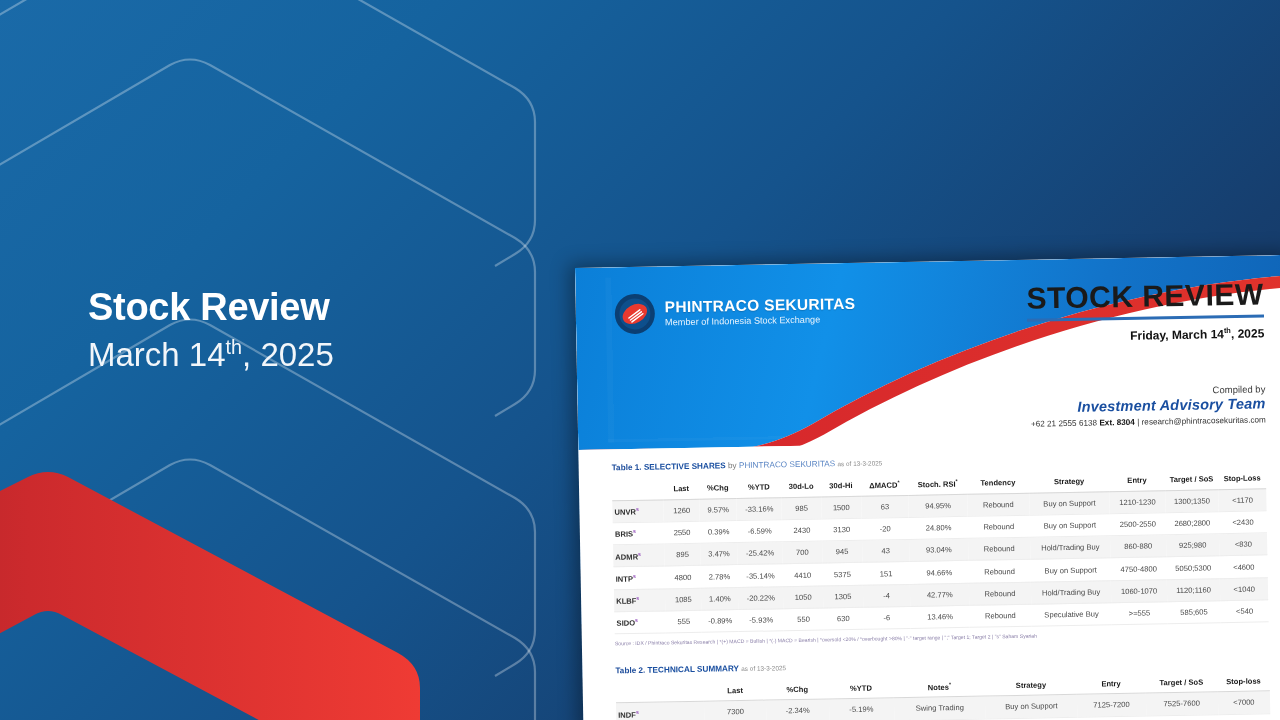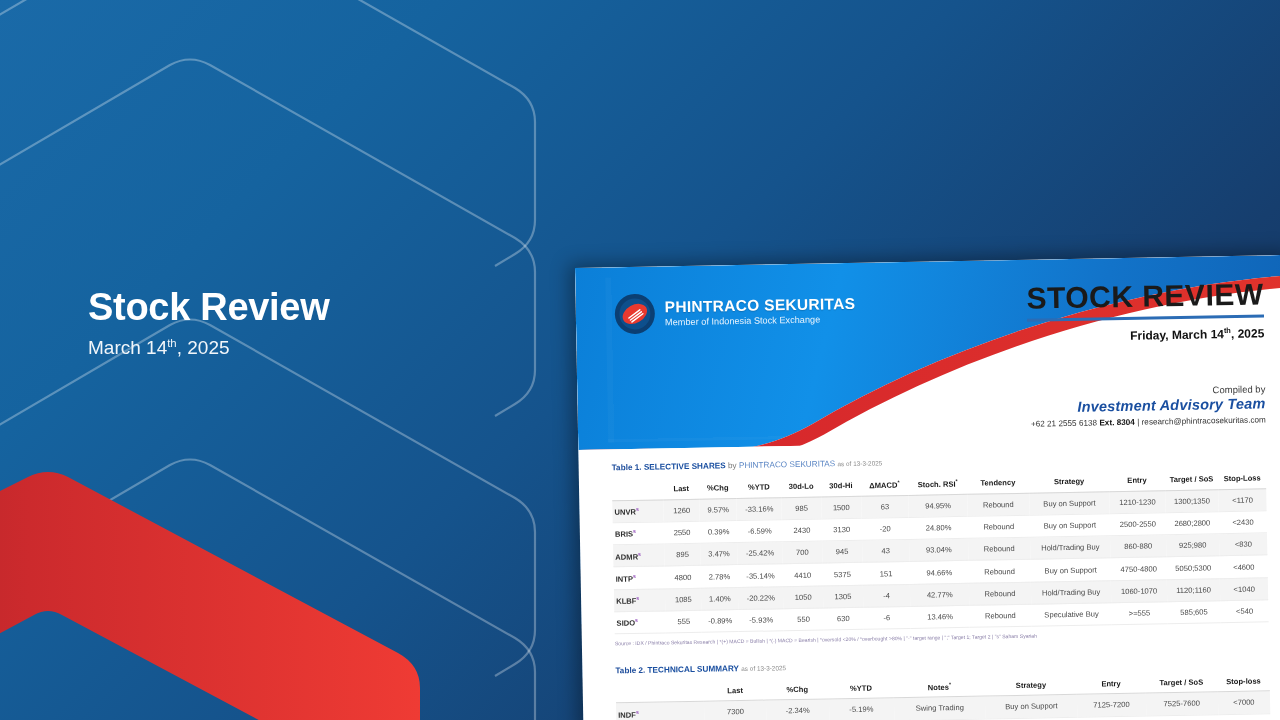--- a/index.html
+++ b/index.html
@@ -22,21 +22,21 @@
   
   .red-chevron{ position:absolute; left:-250px; top:455px; width:700px; height:330px; }
 
   
   .title-block{ position:absolute; left:88px; top:288px; z-index:6; }
   .title-block h1{
     font-size:38px; font-weight:bold; color:#ffffff; letter-spacing:-0.3px;
     line-height:1.05;
   }
   .title-block .subtitle{
-    font-size:19px; color:#f2f6fa; font-weight:400; margin-top:9px; line-height:1.1;
+    font-size:33px; color:#f2f6fa; font-weight:400; margin-top:9px; line-height:1.1;
   }
   .title-block .subtitle sup{ font-size:0.6em; vertical-align:super; }
 
   
   .doc-wrap{
     position:absolute; left:575px; top:268px;
     width:720px; height:470px;
     transform:rotate(-1.05deg);
     transform-origin:0 0;
     box-shadow:-6px -4px 18px rgba(0,0,0,.35);

